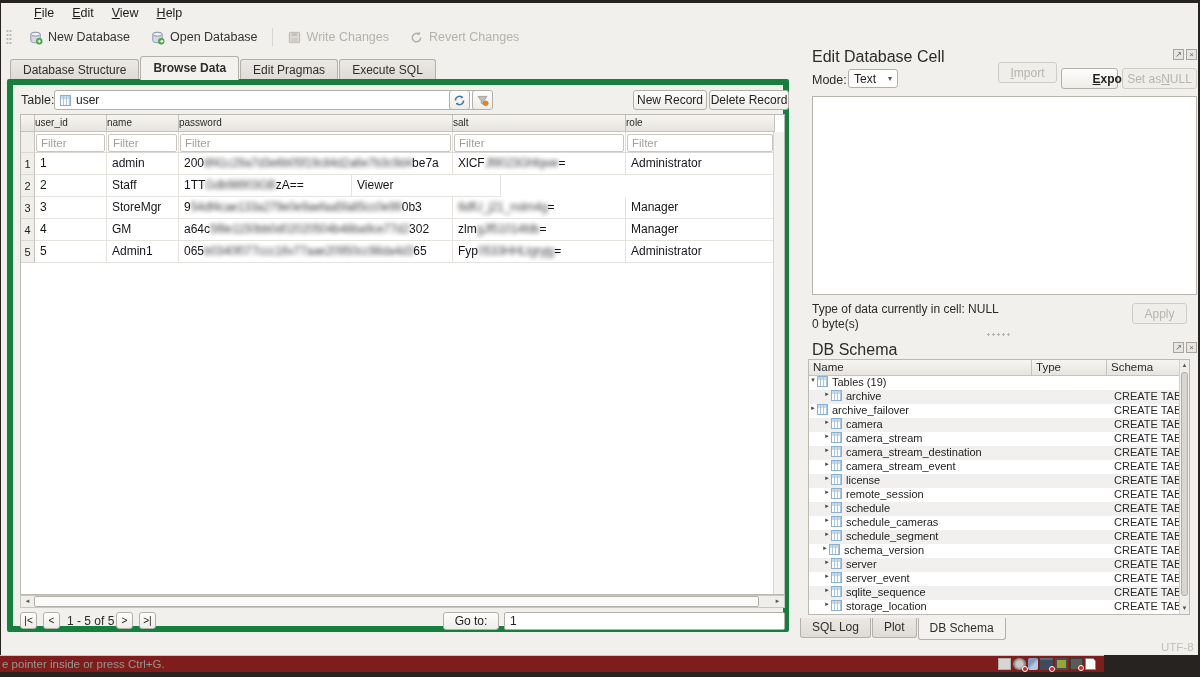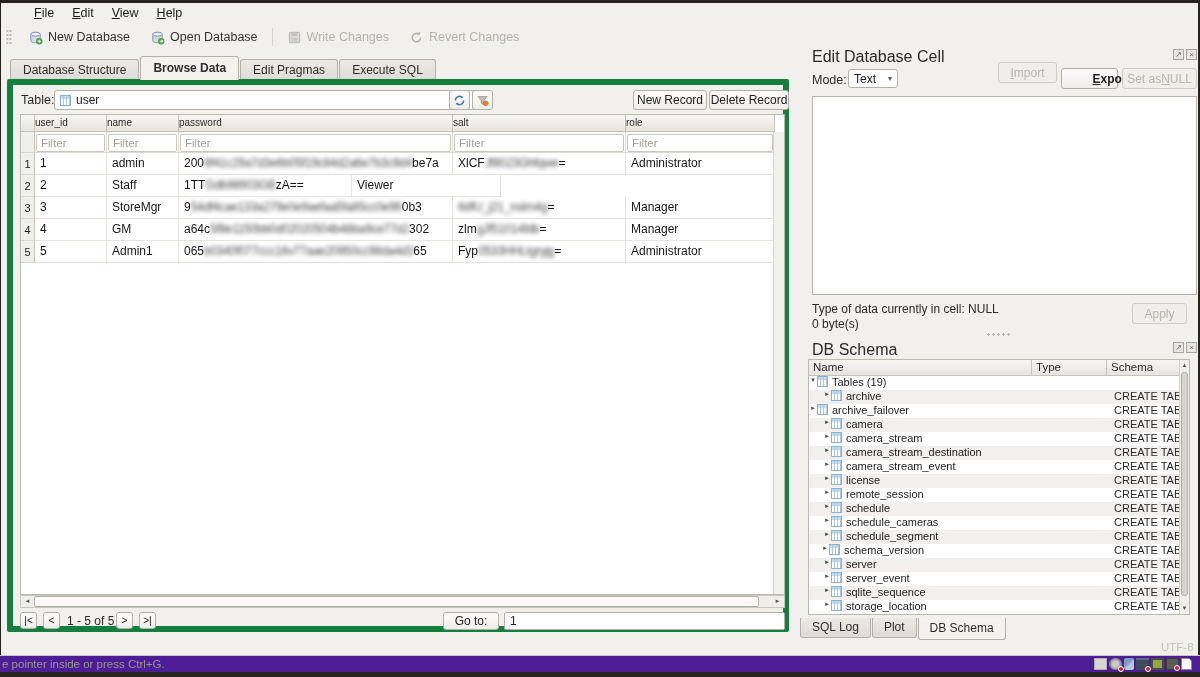--- a/index.html
+++ b/index.html
@@ -113,21 +113,21 @@
 
   
   .btabs { position:absolute; left:799px; top:615px; display:flex; align-items:flex-start; }
   .btab { height:20px; line-height:19px; padding:0 11px; font-size:12px; color:#2e2e2e;
     background:linear-gradient(#ece9e5,#dedad5); border:1px solid #b3b0aa; border-top:none;
     border-radius:0 0 3px 3px; margin-right:1px; }
   .btab.active { height:22px; line-height:21px; background:#f4f2ef; font-weight:normal; }
   .utf8 { position:absolute; left:1160px; top:638px; font-size:11.5px; color:#c2bfba; }
 
   
-  .statusbar { position:absolute; left:0; top:655px; width:1200px; height:17px; background:#4c1d95;
+  .statusbar { position:absolute; left:0; top:655px; width:1104px; height:17px; background:#7f1d1d;
     border-top:1px solid #c9c6c1; display:flex; align-items:center; }
   .status-msg { font-size:11.5px; color:#98958f; margin-left:2px; }
   .tray { display:flex; gap:2px; margin-left:auto; margin-right:8px; align-items:center; }
   .tray-ic { width:13px; height:12px; position:relative; }
   .tray-ic .badge { position:absolute; right:-2px; bottom:-2px; width:6px; height:6px; background:#cc2420;
     border-radius:50%; border:1px solid #fff; }
   .tray-ic:nth-child(1) { background:#d8d6d2; border:1px solid #b0aeaa; }
   .tray-ic:nth-child(2) { background:radial-gradient(circle at 50% 50%, #c9c7c3 35%, #8f8d89 60%); border-radius:50%; }
   .tray-ic:nth-child(3) { background:linear-gradient(135deg,#7d9cc0 40%,#b8c8dc 60%); border-radius:2px; width:10px; }
   .tray-ic:nth-child(4) { background:#3d4c5c; border-top:2px solid #5a6a7a; }

